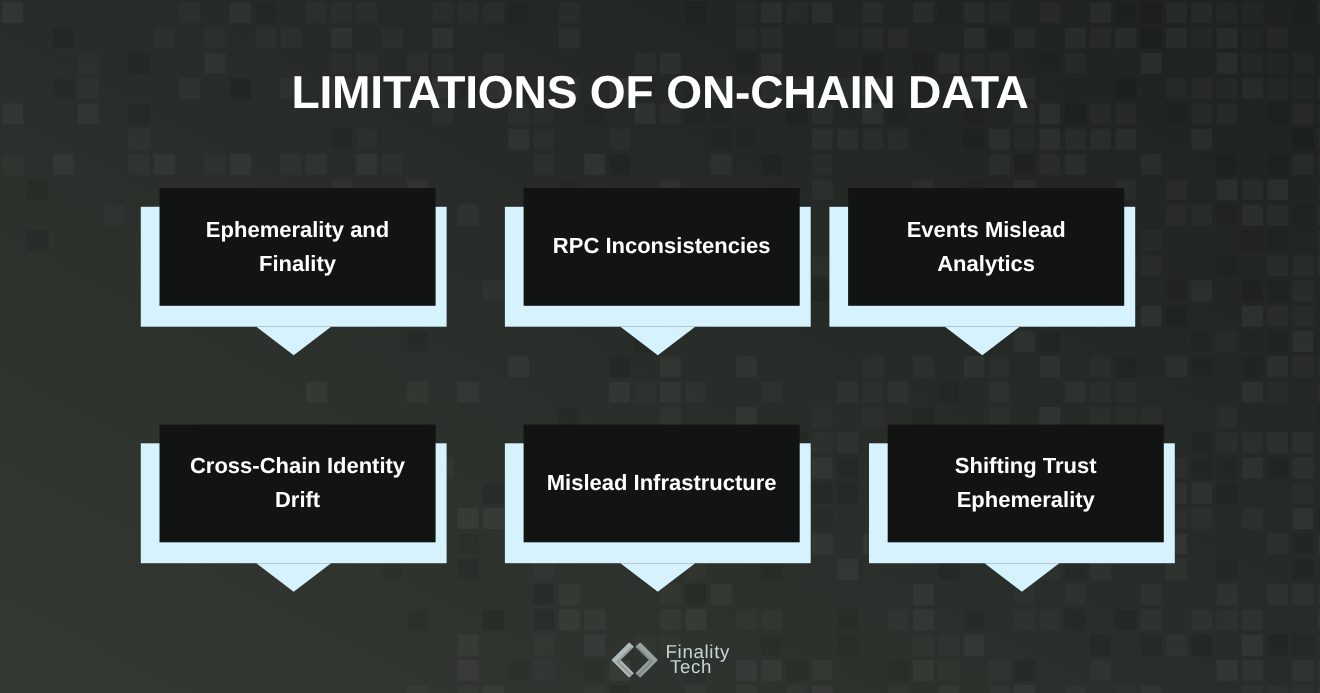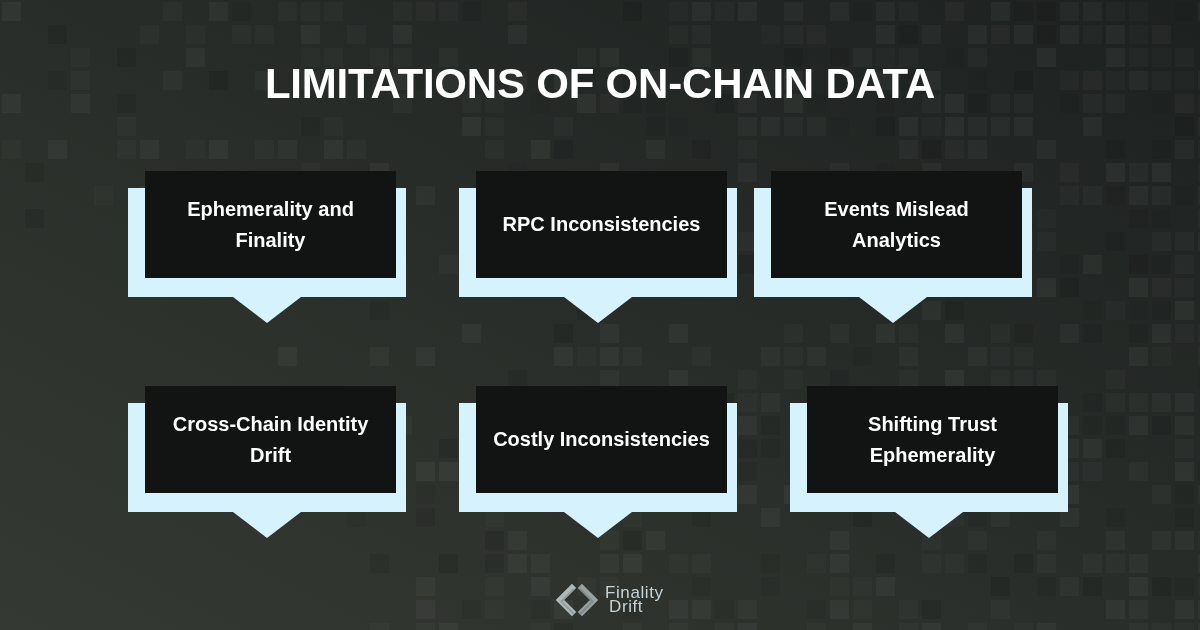--- a/index.html
+++ b/index.html
@@ -642,37 +642,37 @@
     <div class="card c3">
       <div class="bubble"></div>
       <div class="panel">
         <span class="label">Cross-Chain Identity Drift</span>
       </div>
     </div>
 
     <div class="card c4">
       <div class="bubble"></div>
       <div class="panel">
-        <span class="label">Costly Inconsistencies</span>
+        <span class="label">Mislead Infrastructure</span>
       </div>
     </div>
 
     <div class="card c5">
       <div class="bubble"></div>
       <div class="panel">
         <span class="label">Shifting Trust Ephemerality</span>
       </div>
     </div>
 
     <div class="logo">
       <svg width="42" height="32" viewBox="0 0 42 32">
         <polyline points="16,4 4,16 16,28" fill="none" stroke="#aeb9b8" stroke-width="6" stroke-linecap="square"></polyline>
         <polyline points="16,4 4,16 16,28" fill="none" stroke="#7c8786" stroke-width="2" stroke-linecap="square" opacity="0.55" transform="translate(1.5,1.5)"></polyline>
         <polyline points="26,4 38,16 26,28" fill="none" stroke="#97a2a1" stroke-width="6" stroke-linecap="square"></polyline>
         <polyline points="26,4 38,16 26,28" fill="none" stroke="#6e7978" stroke-width="2" stroke-linecap="square" opacity="0.55" transform="translate(-1.5,1.5)"></polyline>
       </svg>
       <div class="logo-text">
         <span class="l1">Finality</span>
-        <span class="l2">Drift</span>
+        <span class="l2">Tech</span>
       </div>
     </div>
   </div>
 </div>
 
 </body></html>

